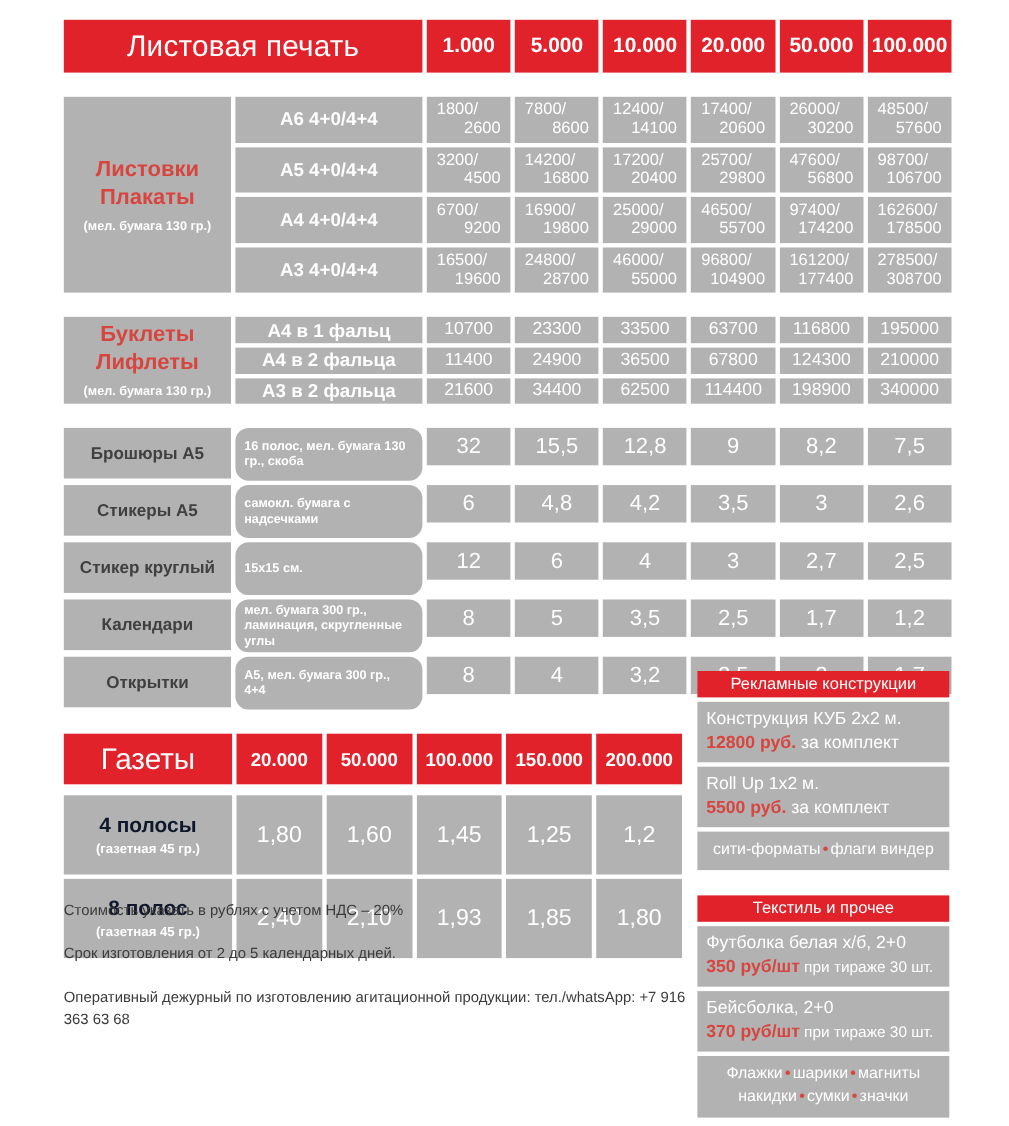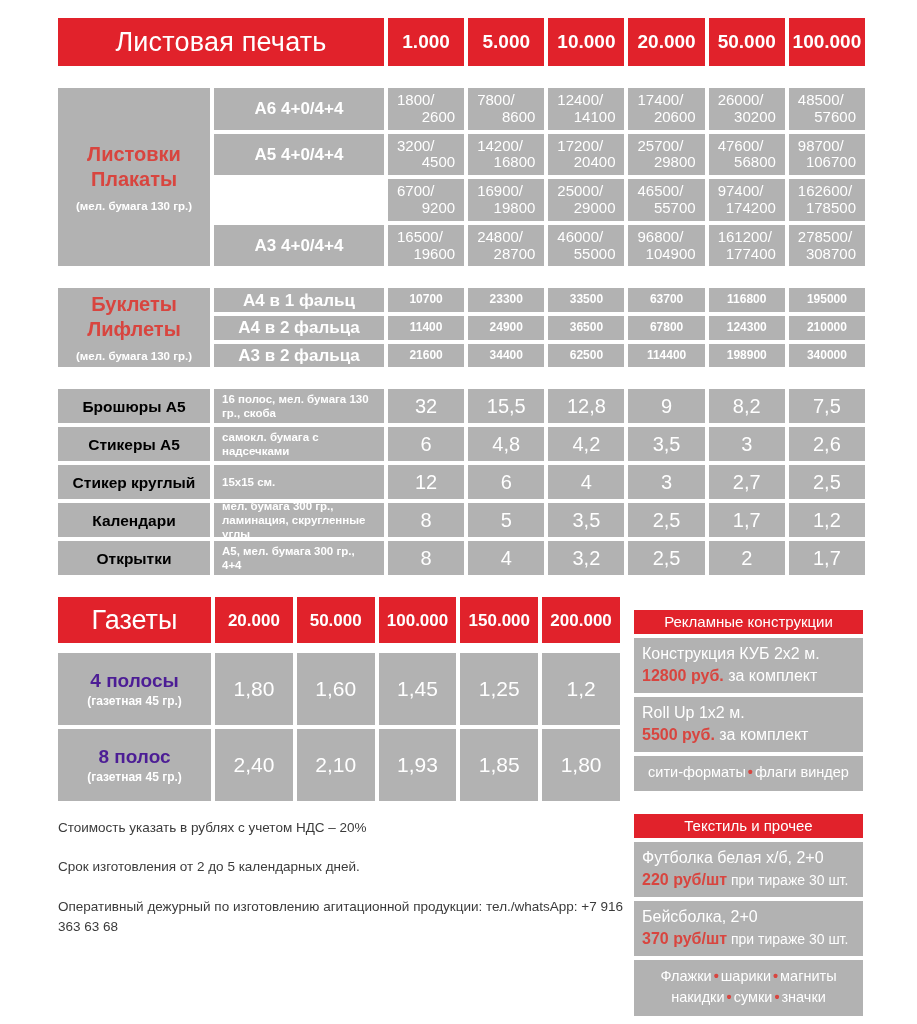--- a/index.html
+++ b/index.html
@@ -90,41 +90,42 @@
   .price2 {
     flex-direction: column;
     align-items: stretch;
     justify-content: center;
     font-size: 15px;
     padding: 4px 9px;
   }
   .price2 .l1 { text-align: left; }
   .price2 .l2 { text-align: right; }
 
-  .price1 { font-size: 12px; font-weight: bold; }
+  .price1 { font-size: 16px; }
 
   
   .tbl-misc {
     grid-template-columns: 152px 170px 1fr 1fr 1fr 1fr 1fr 1fr;
   }
   .misc-name {
-    color: #000000;
+    color: #404040;
     font-weight: 700;
     font-size: 15.5px;
     justify-content: center;
-    height: 34px;
+    height: 46px;
   }
   .misc-spec {
     font-size: 11.5px;
     font-weight: 700;
     text-align: left;
     justify-content: flex-start;
     padding: 0 8px;
-    height: 34px;
+    height: 48px;
     line-height: 1.25;
+    border-radius: 12px;
   }
   .misc-val {
     font-size: 20px;
     height: 34px;
   }
 
   
   .tbl-news {
     display: grid;
     width: 562px;
@@ -141,21 +142,21 @@
     font-size: 17px;
     font-weight: 700;
     height: 46px;
   }
   .news-label {
     flex-direction: column;
     justify-content: center;
     height: 72px;
   }
   .news-label .big {
-    color: #4c1d95;
+    color: #0f172a;
     font-weight: 700;
     font-size: 19px;
   }
   .news-label .sub {
     font-size: 12px;
     font-weight: 700;
     margin-top: 4px;
   }
   .news-val { font-size: 21px; height: 72px; }
 
@@ -276,20 +277,21 @@
         <div class="l2">29800</div>
       </div>
       <div class="cell grey price2" style="grid-area: 2 / 7;">
         <div class="l1">47600/</div>
         <div class="l2">56800</div>
       </div>
       <div class="cell grey price2" style="grid-area: 2 / 8;">
         <div class="l1">98700/</div>
         <div class="l2">106700</div>
       </div>
+      <div class="cell grey spec" style="grid-area: 3 / 2;">А4 4+0/4+4</div>
       <div class="cell grey price2" style="grid-area: 3 / 3;">
         <div class="l1">6700/</div>
         <div class="l2">9200</div>
       </div>
       <div class="cell grey price2" style="grid-area: 3 / 4;">
         <div class="l1">16900/</div>
         <div class="l2">19800</div>
       </div>
       <div class="cell grey price2" style="grid-area: 3 / 5;">
         <div class="l1">25000/</div>
@@ -465,21 +467,21 @@
         <div><span>сити-форматы</span><span class="bullet">•</span><span>флаги виндер</span></div>
       </div>
   </div>
 
   <div class="side" style="top:814px">
     <div class="cell red side-hdr">Текстиль и прочее</div>
 
     <div class="side-box">
       <div>Футболка белая х/б, 2+0</div>
       <div>
-        <span class="accent">220 руб/шт</span><span style="font-size:14px"> при тираже 30 шт.</span>
+        <span class="accent">350 руб/шт</span><span style="font-size:14px"> при тираже 30 шт.</span>
       </div>
     </div>
 
     <div class="side-box">
       <div>Бейсболка, 2+0</div>
       <div>
         <span class="accent">370 руб/шт</span><span style="font-size:14px"> при тираже 30 шт.</span>
       </div>
     </div>
 

